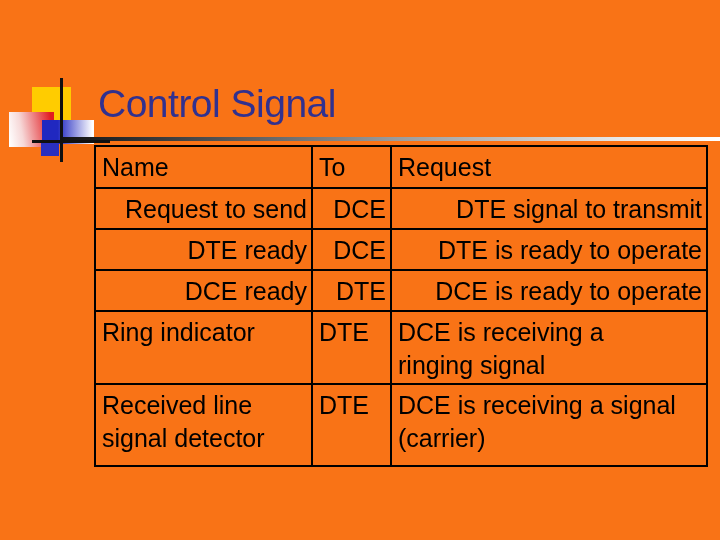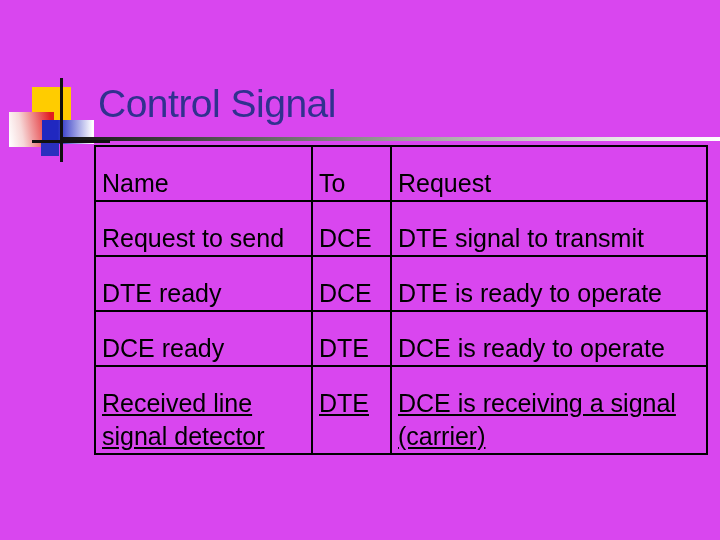--- a/index.html
+++ b/index.html
@@ -5,21 +5,21 @@
   html, body {
     margin: 0;
     padding: 0;
     background: #ffffff;
     font-family: "Liberation Sans", sans-serif;
   }
   .slide {
     position: relative;
     width: 720px;
     height: 540px;
-    background: #d946ef;
+    background: #f97316;
     overflow: hidden;
   }
 
   
   .sq-yellow {
     position: absolute; left: 32px; top: 87px;
     width: 39px; height: 34px;
   }
   .sq-red {
     position: absolute; left: 9px; top: 112px;
@@ -67,32 +67,32 @@
     position: absolute; left: 94px; top: 145px;
     width: 612px;
     border-collapse: collapse;
     table-layout: fixed;
   }
   table.signals td {
     border: 2px solid #000000;
     font-size: 25px;
     line-height: 33px;
     color: #000000;
-    padding: 20px 4px 0 6px;
+    padding: 4px 4px 0 6px;
     vertical-align: top;
     white-space: pre-line;
     overflow: hidden;
   }
   .col-name { width: 217px; }
   .col-to { width: 79px; }
   .col-fn { width: 316px; }
   tr.r-head { height: 42px; }
-  tr.r-std  { height: 54px; }
+  tr.r-std  { height: 41px; text-align: right; }
   tr.r-two  { height: 73px; }
-  tr.r-last { height: 82px; text-decoration: underline; }
+  tr.r-last { height: 82px; }
 </style>
 </head>
 <body>
 
 <div class="slide">
 
   <div class="sq-yellow" style="background: rgb(255, 204, 0);"></div>
   <div class="sq-red"></div>
   <div class="sq-blue"></div>
   <div class="sq-blue-small"></div>
@@ -122,20 +122,26 @@
       <tr class="r-std">
         <td>DTE ready</td>
         <td>DCE</td>
         <td>DTE is ready to operate</td>
       </tr>
       <tr class="r-std">
         <td>DCE ready</td>
         <td>DTE</td>
         <td>DCE is ready to operate</td>
       </tr>
+      <tr class="r-two">
+        <td>Ring indicator</td>
+        <td>DTE</td>
+        <td>DCE is receiving a
+ringing signal</td>
+      </tr>
       <tr class="r-last">
         <td>Received line
 signal detector</td>
         <td>DTE</td>
         <td>DCE is receiving a signal
 (carrier)</td>
       </tr>
     </tbody>
   </table>
 

